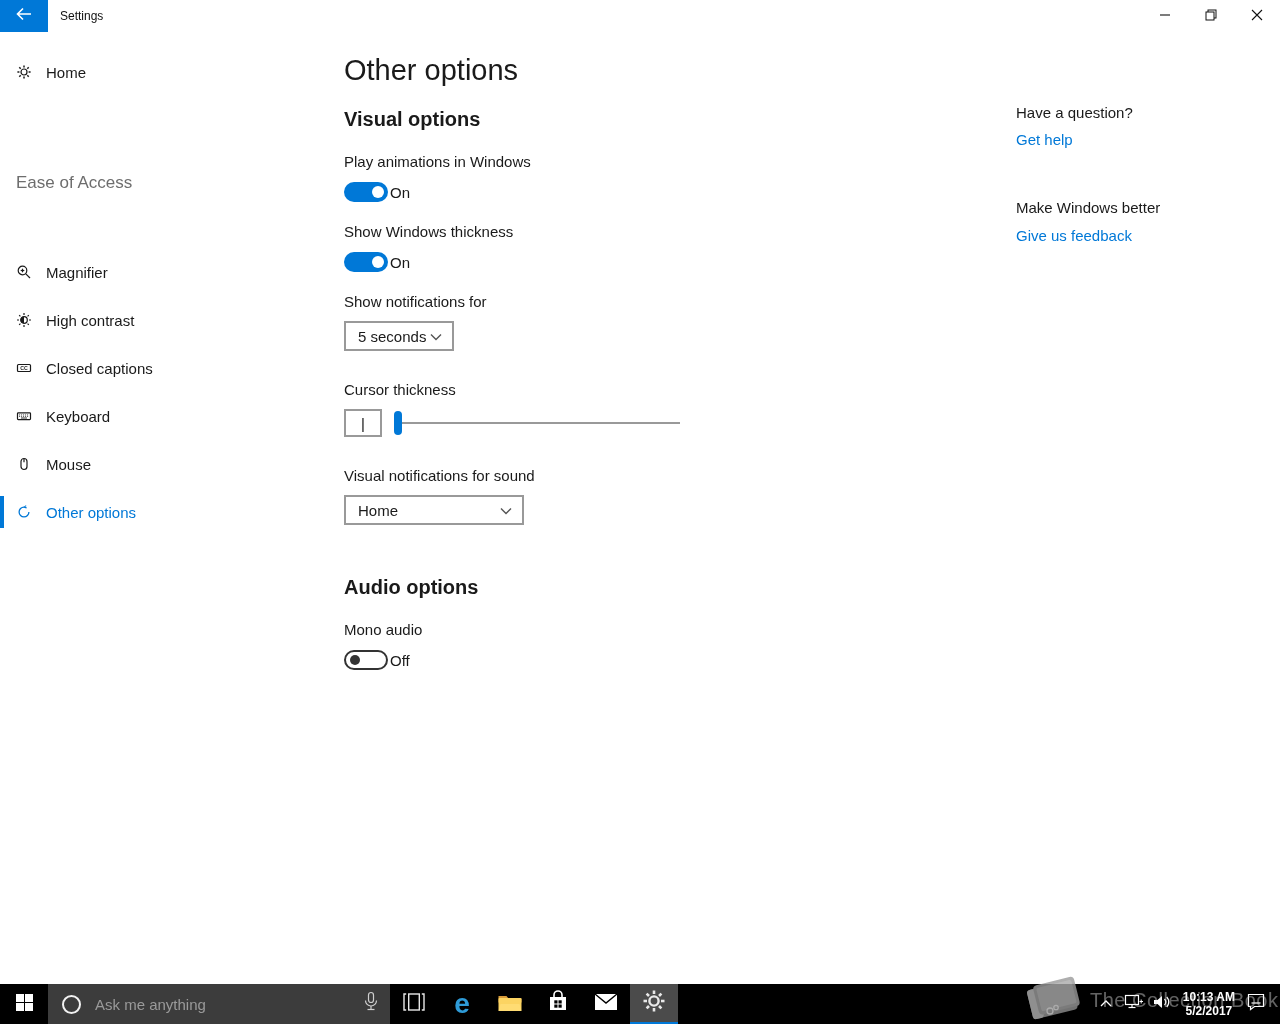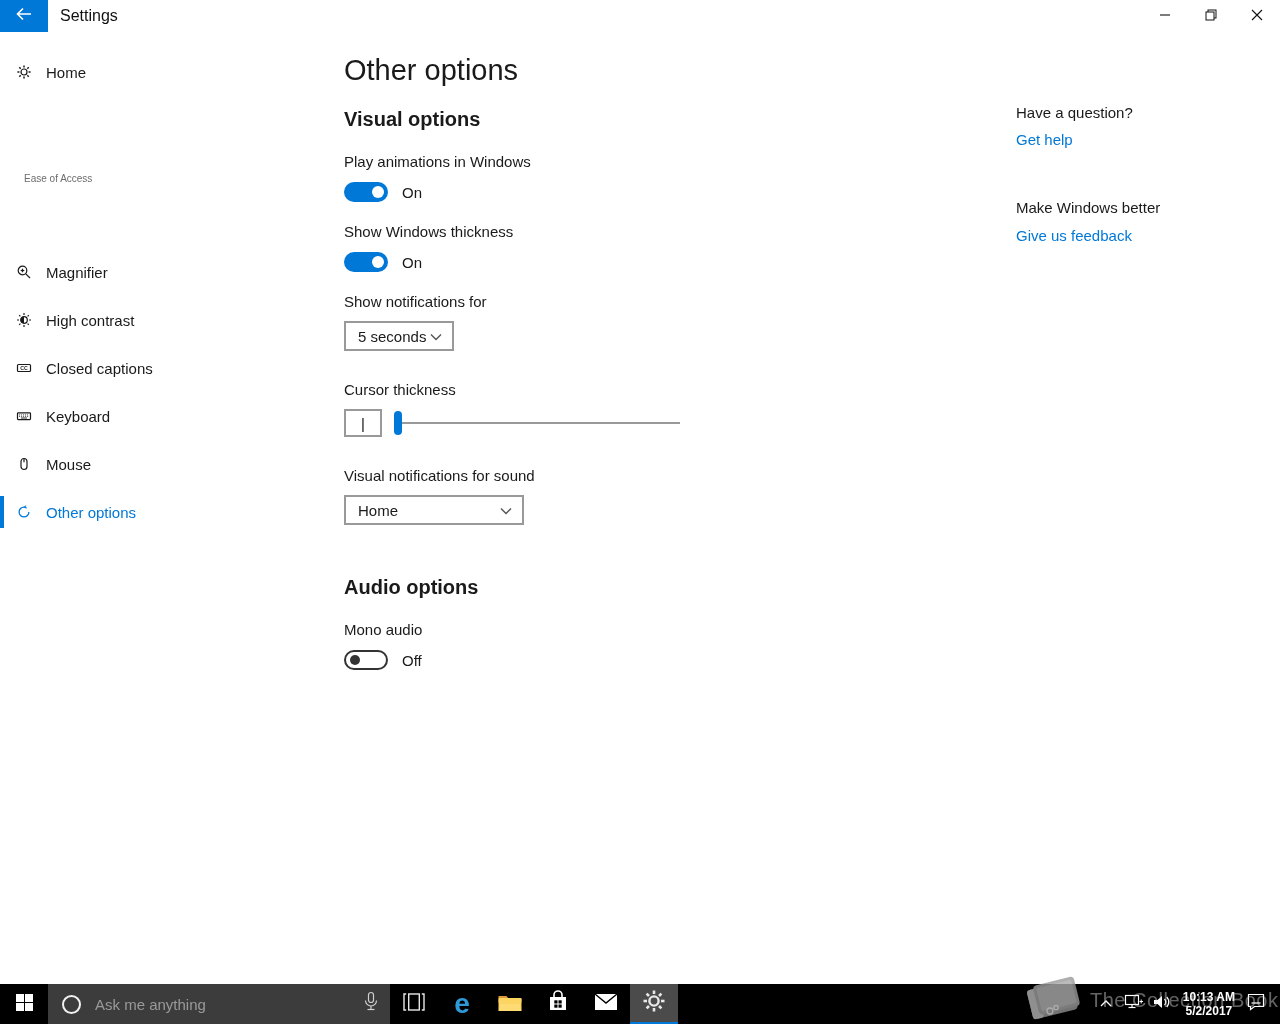--- a/index.html
+++ b/index.html
@@ -4,53 +4,53 @@
 <style>
   * { margin:0; padding:0; box-sizing:border-box; }
   html,body { width:1280px; height:1024px; overflow:hidden; background:#fff;
               font-family:"Liberation Sans", sans-serif; }
 
   
   #titlebar { position:absolute; top:0; left:0; width:1280px; height:32px; background:#fff; }
   #back-btn { position:absolute; top:0; left:0; width:48px; height:32px; background:#0078d7;
               display:flex; align-items:center; justify-content:center; cursor:pointer; }
   #tb-title { position:absolute; left:60px; top:0; height:32px; display:flex; align-items:center;
-              font-size:16px; color:#111; }
+              font-size:12px; color:#111; }
   #win-controls { position:absolute; right:0; top:0; height:32px; display:flex; }
   .win-btn { width:46px; height:32px; display:flex; align-items:center; justify-content:center; cursor:pointer; }
 
   
   #sidebar { position:absolute; left:0; top:32px; width:320px; height:952px; background:#fff; }
   .nav-row { position:absolute; left:0; width:320px; height:36px; display:flex; align-items:center;
              padding-left:16px; cursor:pointer; }
   .nav-icon { width:16px; height:16px; margin-right:14px; flex:none; display:flex;
               align-items:center; justify-content:center; }
   .nav-label { font-size:15px; color:#1a1a1a; white-space:nowrap; }
   .nav-row.active .nav-label { color:#0078d7; }
   .nav-row.active::before { content:""; position:absolute; left:0; top:2px; bottom:2px; width:4px; background:#0078d7; }
   #search-box { position:absolute; left:16px; top:73px; width:288px; height:30px;
                 border:1px solid #8a8a8a; background:#fff; display:flex; align-items:center;
                 padding:0 9px 0 10px; }
   #search-input { flex:1; border:none; outline:none; font-size:15px; color:#333;
                   font-family:inherit; background:transparent; min-width:0; }
   #search-input::placeholder { color:#333; opacity:1; }
-  #section-label { position:absolute; left:16px; top:141px; font-size:10px; color:#6d6d6d;margin-left:8px; }
+  #section-label { position:absolute; left:16px; top:141px; font-size:17px; color:#6d6d6d; }
 
   
   #main { position:absolute; left:344px; top:32px; width:660px; height:952px; }
   #page-title { position:absolute; left:0; top:22px; font-size:29px; font-weight:300; color:#1a1a1a; }
   .section-title { position:absolute; left:0; font-size:20px; color:#1a1a1a; white-space:nowrap; }
   .setting-label { position:absolute; left:0; font-size:15px; color:#1a1a1a; white-space:nowrap; }
   .toggle-row { position:absolute; left:0; display:flex; align-items:center; height:20px; }
   .toggle { position:relative; width:44px; height:20px; border-radius:10px; cursor:pointer; flex:none; }
   .toggle.on { background:#0078d7; }
   .toggle.on .knob { position:absolute; right:4px; top:4px; width:12px; height:12px; border-radius:50%; background:#fff; }
   .toggle.off { background:#fff; border:2px solid #333; }
   .toggle.off .knob { position:absolute; left:4px; top:3px; width:10px; height:10px; border-radius:50%; background:#333; }
-  .toggle-state { margin-left:14px; font-size:15px; color:#1a1a1a; }
+  .toggle-state { margin-left:2px; font-size:15px; color:#1a1a1a; }
   .dropdown { position:absolute; height:30px; border:2px solid #999; background:#fff; display:flex;
               align-items:center; justify-content:space-between; padding:0 10px 0 12px; cursor:pointer; }
   .dropdown .dd-label { font-size:15px; color:#1a1a1a; }
   #cursor-preview { position:absolute; left:0; top:377px; width:38px; height:28px; border:2px solid #999;
                     display:flex; align-items:center; justify-content:center; font-size:15px; color:#111; }
   #slider { position:absolute; left:50px; top:377px; width:286px; height:28px; cursor:pointer; }
   #slider-track { position:absolute; left:4px; right:0; top:13px; height:2px; background:#999; }
   #slider-thumb { position:absolute; left:0; top:2px; width:8px; height:24px; border-radius:4px;
                   background:#0078d7; cursor:pointer; }
 

